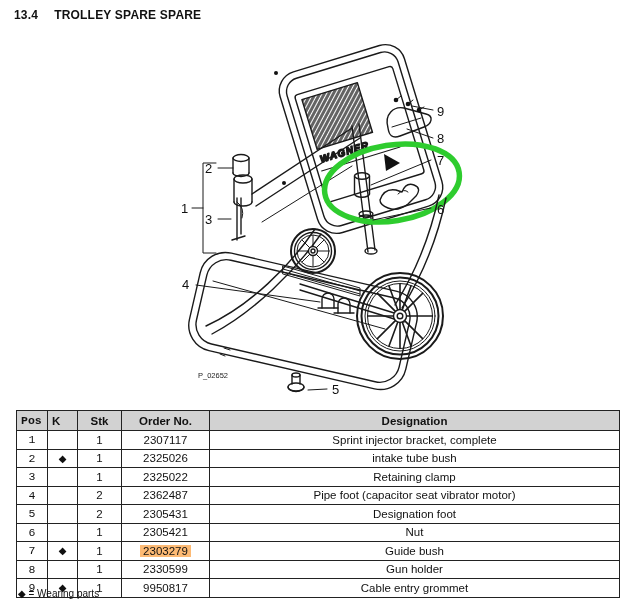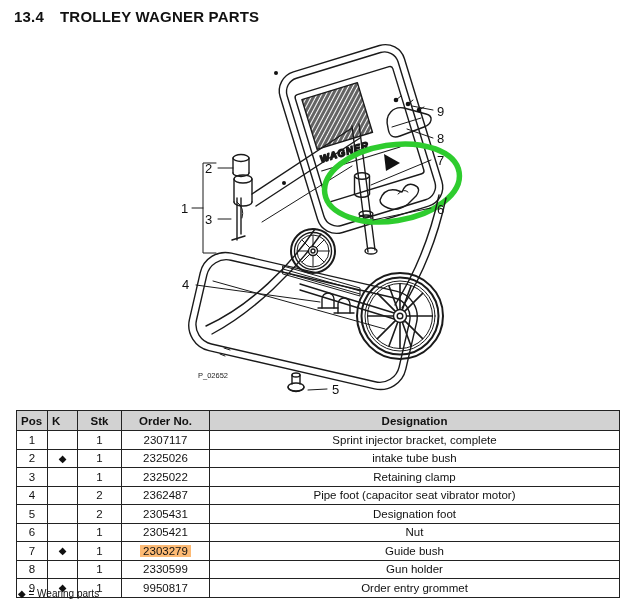--- a/index.html
+++ b/index.html
@@ -2,59 +2,59 @@
 <html><head>
 <meta charset="utf-8">
 <style>
   html,body{margin:0;padding:0;}
   body{width:634px;height:608px;background:#ffffff;position:relative;overflow:hidden;
        font-family:"Liberation Sans",sans-serif;color:#111;}
   .page{position:absolute;inset:0;background:#fff;}
 
   
   .title-row{position:absolute;left:14px;top:8px;display:flex;gap:16px;
-             font-size:15px;font-weight:bold;letter-spacing:.2px;}
+             font-size:12px;font-weight:bold;letter-spacing:.2px;}
 
   
   .diagram{position:absolute;left:0;top:26px;width:634px;height:380px;}
   svg{display:block;}
   .ln{fill:none;stroke:#1a1a1a;stroke-width:1.4;stroke-linecap:round;stroke-linejoin:round;}
   .thin{stroke-width:1;}
   .callout{font-size:13px;fill:#111;font-family:"Liberation Sans",sans-serif;}
   .figlabel{font-size:7.5px;fill:#222;font-family:"Liberation Sans",sans-serif;}
   .brand{font-size:10px;font-weight:bold;font-style:italic;fill:#111;letter-spacing:1px;
          font-family:"Liberation Sans",sans-serif;}
 
   
   .parts-table{position:absolute;left:16px;top:410px;width:604px;border-collapse:collapse;
                table-layout:fixed;font-size:11.5px;color:#111;}
   .parts-table th,.parts-table td{border:1px solid #222;height:17.5px;padding:0 4px;
                overflow:hidden;white-space:nowrap;font-weight:normal;}
   .parts-table th{background:#d2d2d2;font-weight:bold;height:19px;}
-  .c-pos{width:23px;text-align:center;}
+  .c-pos{width:23px;text-align:center;font-family:Liberation Mono, monospace;}
   .c-k{width:22px;text-align:center;}
   .c-stk{width:36px;text-align:center;}
   .c-order{width:80px;text-align:center;}
   .c-desig{text-align:center;}
   th.c-pos,th.c-k{text-align:left;}
   th.c-stk,th.c-order{text-align:center;}
   .diamond{font-size:10px;}
   .hl{padding:0 3px;}
 
   
   .legend{position:absolute;left:18px;top:588px;font-size:10px;color:#111;}
 </style>
 </head>
 <body>
 
 <div class="page">
 
   <div class="title-row">
     <span>13.4</span>
-    <span>TROLLEY WAGNER PARTS</span>
+    <span>TROLLEY SPARE SPARE</span>
   </div>
 
   <div class="diagram">
     <svg width="634" height="380" viewBox="0 0 634 380">
       <defs>
         <pattern id="xhatch" width="4" height="4" patternUnits="userSpaceOnUse" patternTransform="rotate(45)">
           <rect width="4" height="4" fill="#fff"></rect>
           <path d="M0,0 V4 M2,0 V4" stroke="#111" stroke-width="1.3"></path>
         </pattern>
       </defs>
@@ -289,19 +289,19 @@
       <td class="c-k diamond"></td>
       <td class="c-stk">1</td>
       <td class="c-order"><span>2330599</span></td>
       <td class="c-desig">Gun holder</td>
     </tr>
         <tr>
       <td class="c-pos">9</td>
       <td class="c-k diamond">◆</td>
       <td class="c-stk">1</td>
       <td class="c-order"><span>9950817</span></td>
-      <td class="c-desig">Order entry grommet</td>
+      <td class="c-desig">Cable entry grommet</td>
     </tr>
       </tbody>
   </table>
 
   <div class="legend">◆ = Wearing parts</div>
 </div>
 
 </body></html>

